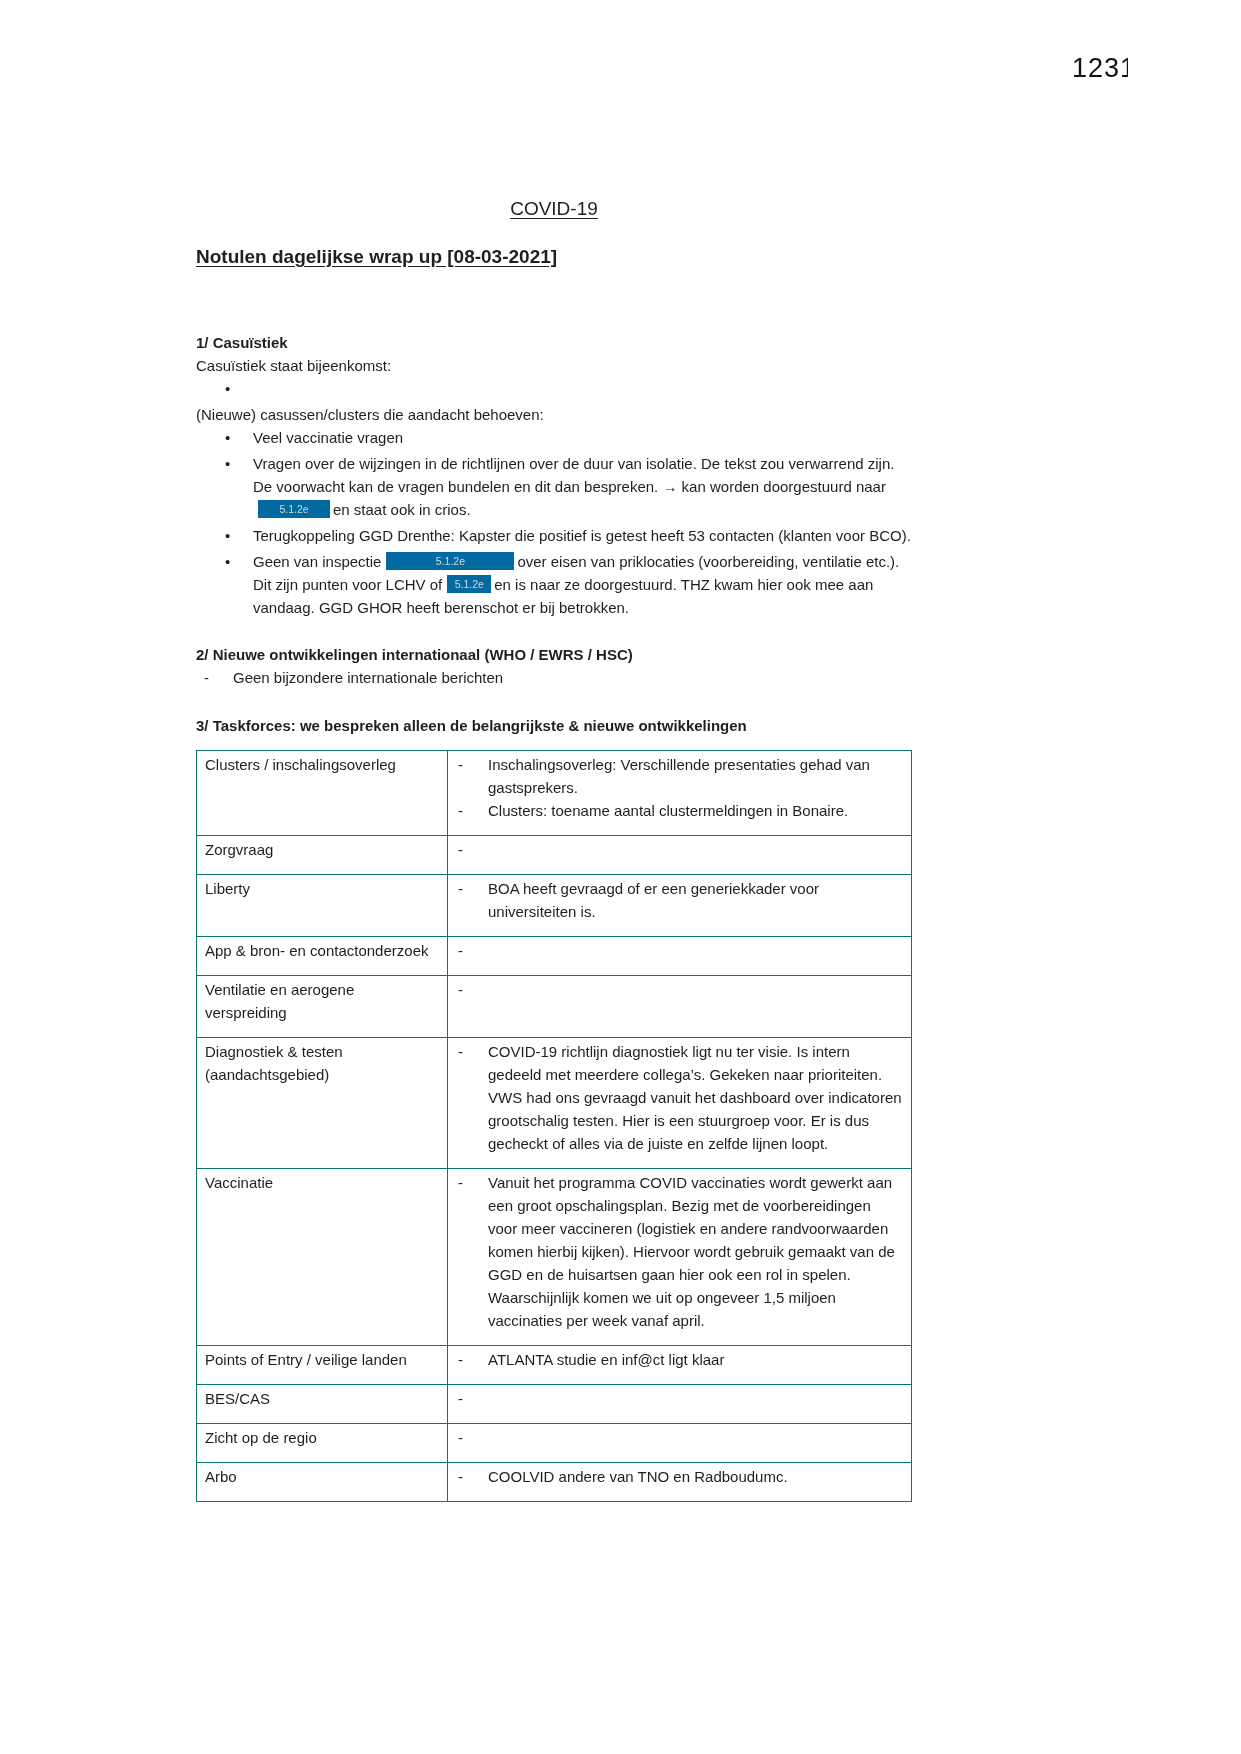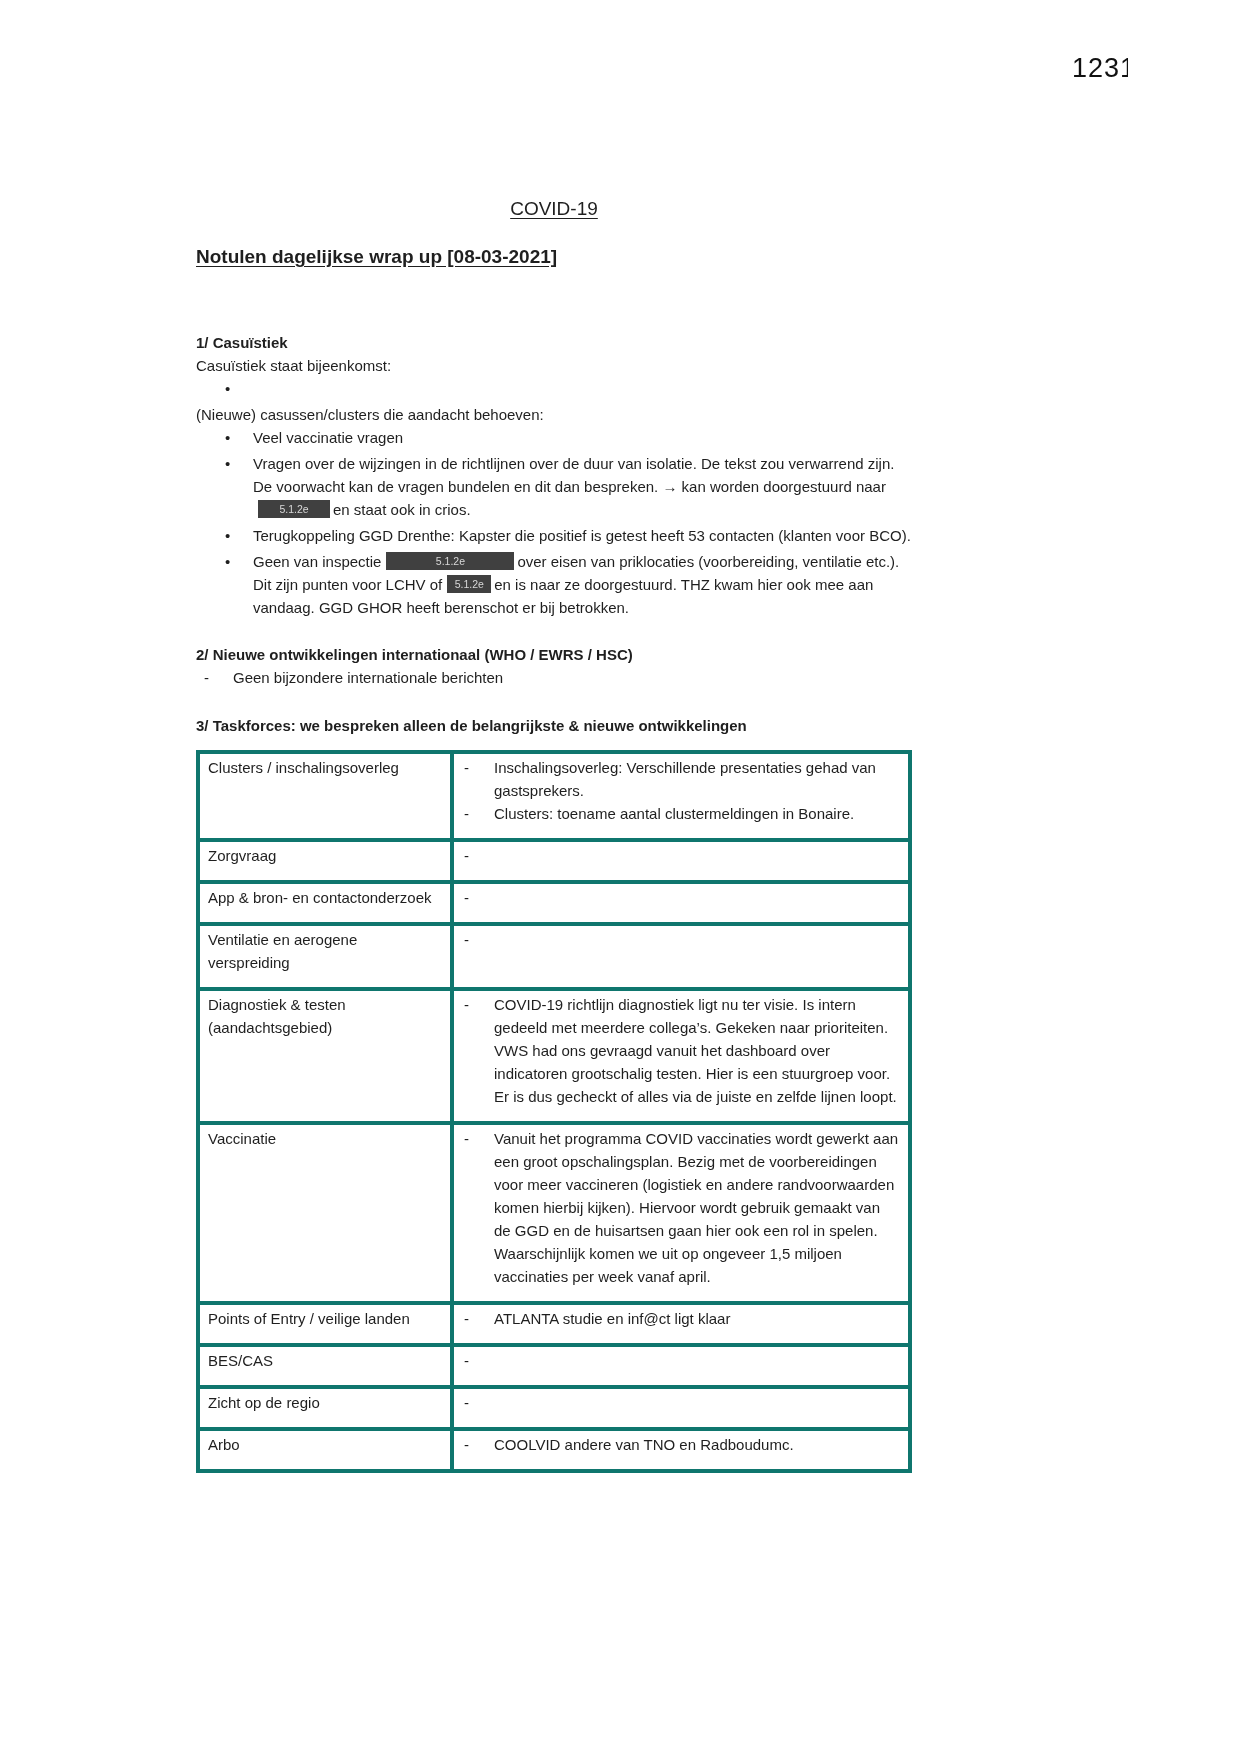--- a/index.html
+++ b/index.html
@@ -33,34 +33,34 @@
   .sec-heading { font-weight:bold; margin:0; }
   .plain { margin:0; }
   .bullet-row { display:flex; margin:0 0 3px 0; }
   .bullet-marker { flex:none; width:28px; margin-left:29px; text-align:left; }
   .bullet-text { flex:1; }
   .dash-row { display:flex; margin:0; }
   .dash-lead { flex:none; width:29px; margin-left:8px; }
   .gap-s2 { margin-top:24px; }
   .gap-s3 { margin-top:25px; }
   .redact {
-    display:inline-block; background:#404040; color:#d8d8d8;
+    display:inline-block; background:#0369a1; color:#d8d8d8;
     font-size:10.5px; line-height:18px; height:18px;
     text-align:center; vertical-align:-3px;
     margin:0 3px 0 5px; overflow:hidden;
   }
   .redact-a { width:72px; }
   .redact-b { width:128px; }
   .redact-c { width:44px; }
   table.tf {
     border-collapse:collapse; width:716px; margin-top:13px;
     font-size:15px; line-height:23px; table-layout:fixed;
   }
   table.tf td {
-    border:4px solid #0f766e; vertical-align:top;
+    border:1px solid #0f766e; vertical-align:top;
     padding:2px 8px 13px 8px;
   }
   td.cell-label { width:234px; }
   .dash-item { display:flex; }
   .dash-item .dash { flex:none; width:30px; padding-left:2px; }
   .dash-item .dash-text { flex:1; }
 </style>
 </head>
 <body>
 
@@ -129,20 +129,29 @@
           <tr>
             <td class="cell-label">Zorgvraag</td>
             <td class="cell-content">
               <div class="dash-item">
                 <span class="dash">-</span>
                 <span class="dash-text"></span>
               </div>
             </td>
           </tr>
           <tr>
+            <td class="cell-label">Liberty</td>
+            <td class="cell-content">
+              <div class="dash-item">
+                <span class="dash">-</span>
+                <span class="dash-text">BOA heeft gevraagd of er een generiekkader voor universiteiten is.</span>
+              </div>
+            </td>
+          </tr>
+          <tr>
             <td class="cell-label">App &amp; bron- en contactonderzoek</td>
             <td class="cell-content">
               <div class="dash-item">
                 <span class="dash">-</span>
                 <span class="dash-text"></span>
               </div>
             </td>
           </tr>
           <tr>
             <td class="cell-label">Ventilatie en aerogene verspreiding</td>

